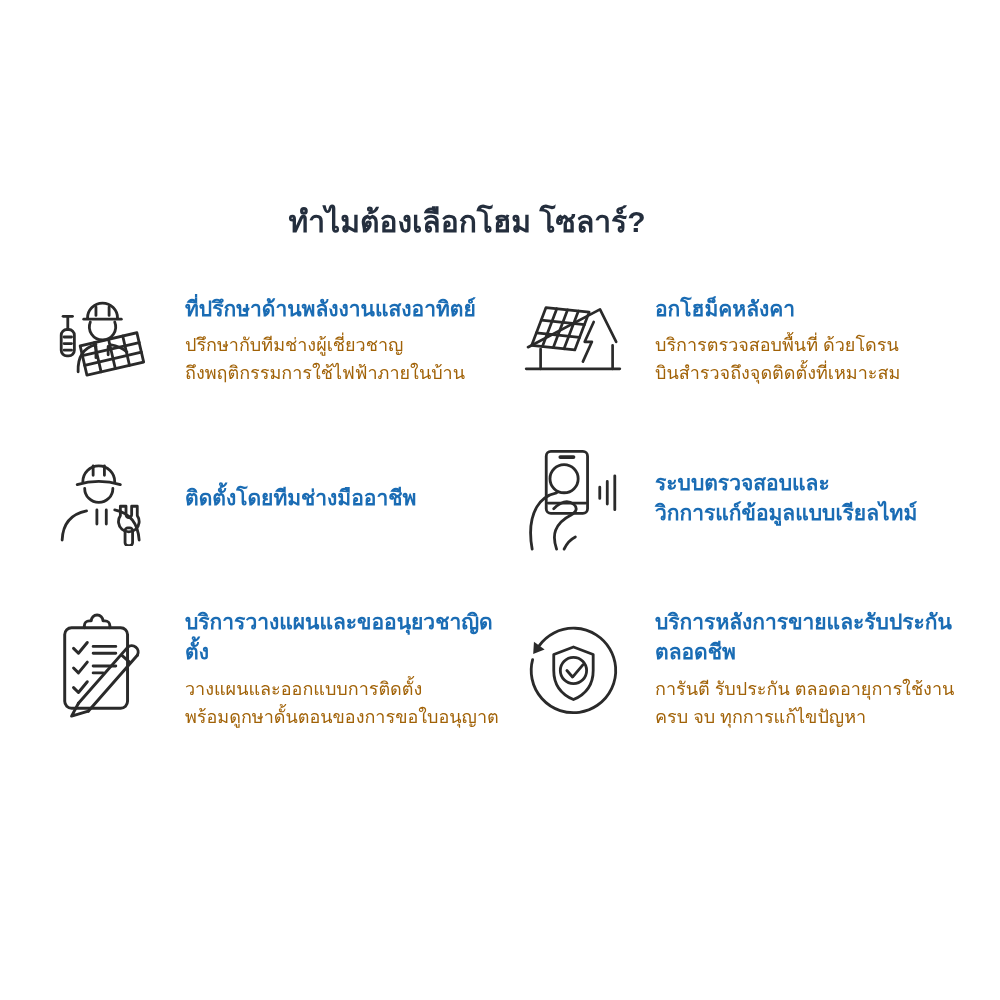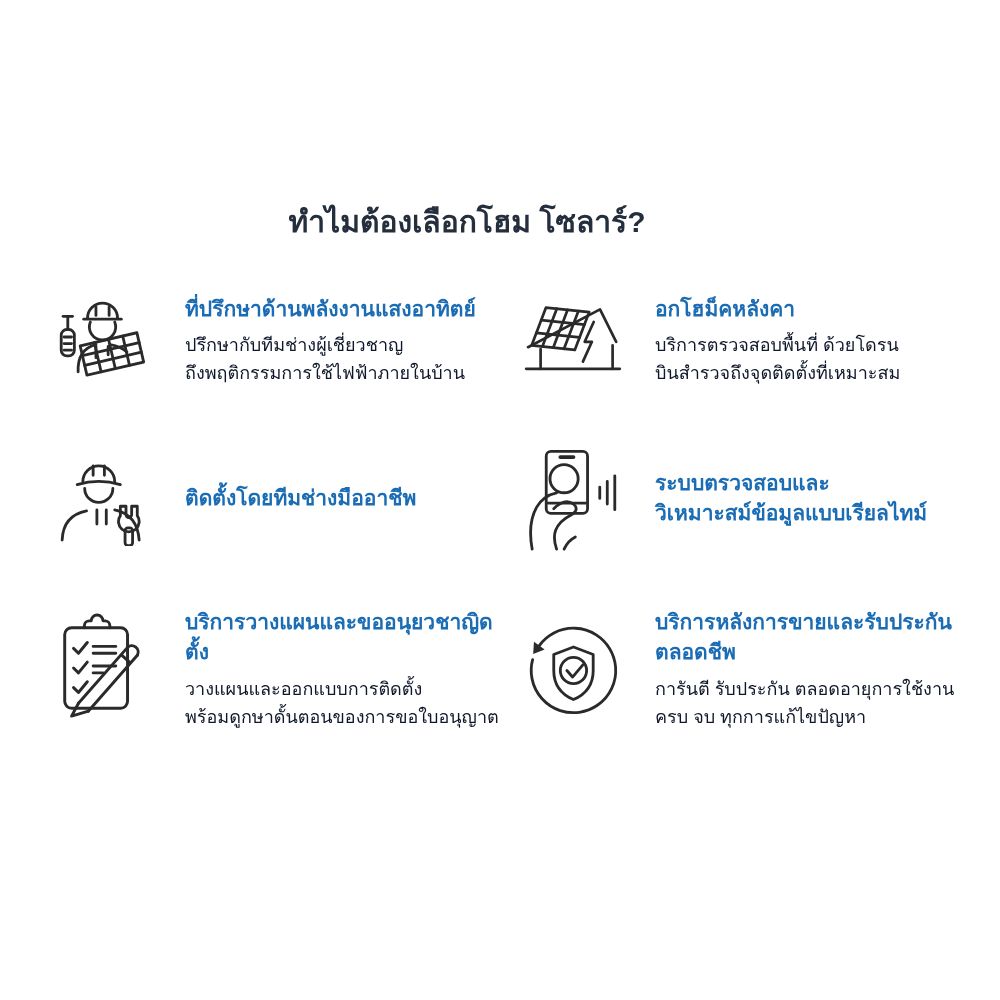--- a/index.html
+++ b/index.html
@@ -23,21 +23,21 @@
     width:115px;flex:0 0 115px;margin-right:25px;
     display:flex;justify-content:center;align-items:flex-start;
   }
   .feature .icon-box svg{width:108px;height:auto;display:block;}
   .feature .txt{padding-top:2px;}
   .feature-title{
     margin:0;font-size:21px;font-weight:700;color:#1a6cb4;
     line-height:1.42;white-space:pre-line;
   }
   .feature-desc{
-    margin:9px 0 0 0;font-size:18px;font-weight:400;color:#0f172a;
+    margin:9px 0 0 0;font-size:18px;font-weight:400;color:#a16207;
     line-height:1.55;white-space:pre-line;
   }
   .ic{stroke:#2a2a2a;stroke-width:3;fill:none;stroke-linecap:round;stroke-linejoin:round;}
   .ic .fill{fill:#2a2a2a;stroke:none;}
   .ic .thick{stroke-width:4;}
 </style>
 </head>
 <body>
 
 <div class="page">
@@ -121,21 +121,21 @@
           <path d="M31 64 H71"></path>
           <circle cx="48" cy="38" r="15"></circle>
           <path d="M14 113 q-5 -28 5 -45 q7 -12 21 -15"></path>
           <path d="M37 70 q12 -12 21 -5 q7 6 -3 12 q-12 6 -16 16 q-3 8 1 20"></path>
           <path d="M48 113 q4 -9 12 -13"></path>
           <path d="M86 47 v12 M94 41 v24 M102 35 v36"></path>
         </svg>
       </div>
       <div class="txt">
         <h3 class="feature-title">ระบบตรวจสอบและ
-วิเหมาะสม์ข้อมูลแบบเรียลไทม์</h3>
+วิกการแก์ข้อมูลแบบเรียลไทม์</h3>
       </div>
     </div>
 
     <div class="feature">
       <div class="icon-box">
         <svg viewBox="0 0 110 112" class="ic" aria-hidden="true">
           <rect x="16" y="15" width="64" height="82" rx="7"></rect>
           <path d="M36 15 v-2 a5 5 0 0 1 5 -5 h2 a6 6 0 0 1 12 0 h2 a5 5 0 0 1 5 5 v2"></path>
           <path d="M25 36 l5 5 l9 -11"></path>
           <path d="M25 56 l5 5 l9 -11"></path>

